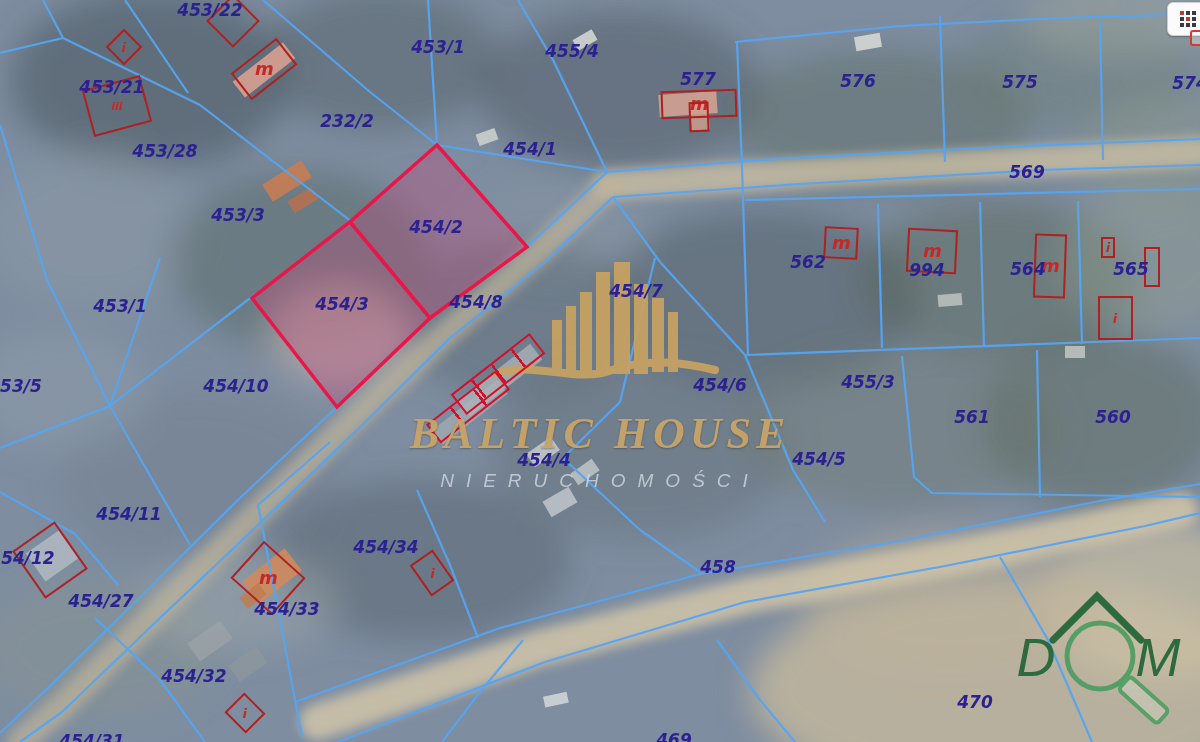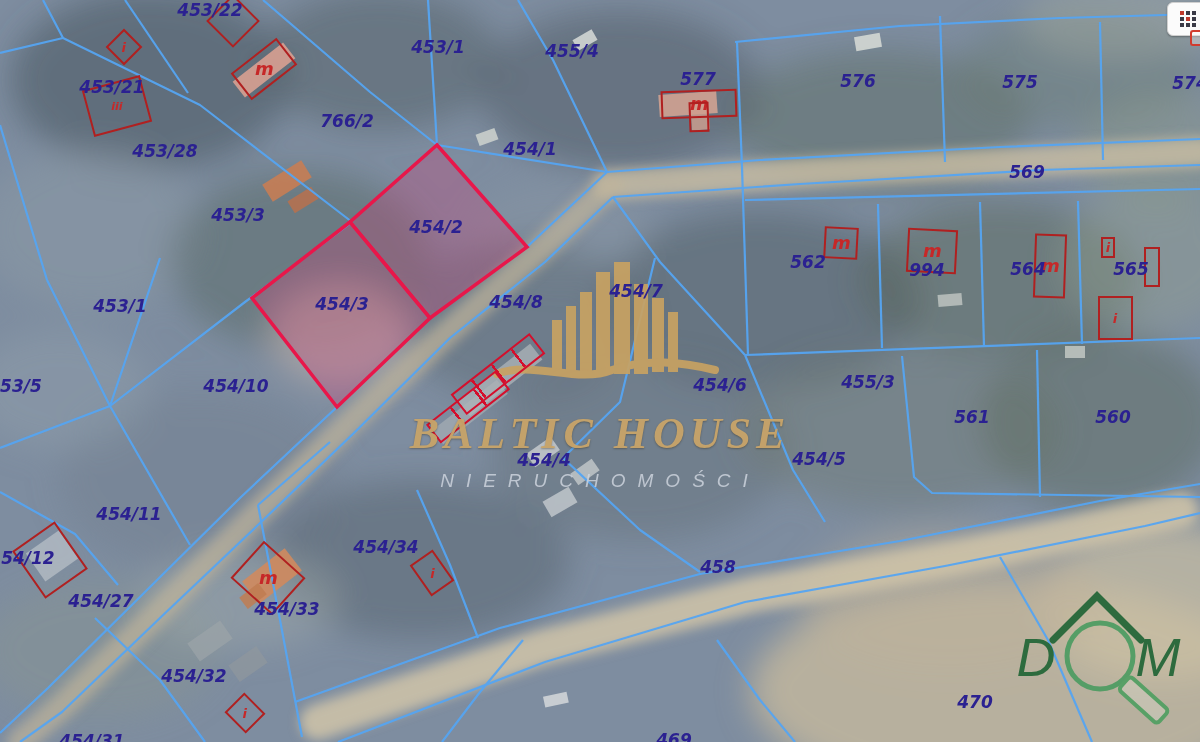--- a/index.html
+++ b/index.html
@@ -174,35 +174,35 @@
       <circle cx="1100" cy="656" r="33" stroke="#4f9c63" stroke-width="5" fill="none" opacity="0.95"></circle>
       <g transform="rotate(42 1128 686)">
         <rect x="1123" y="677" width="52" height="18" rx="4" stroke="#58a066" stroke-width="4" fill="rgba(232,238,232,0.25)"></rect>
       </g>
     </g>
   </svg>
 
   <div id="labels">
       <div class="plabel" style="left: 210px; top: 10px;">453/22</div>
       <div class="plabel" style="left: 112px; top: 87px;">453/21</div>
-      <div class="plabel" style="left: 347px; top: 121px;">766/2</div>
+      <div class="plabel" style="left: 347px; top: 121px;">232/2</div>
       <div class="plabel" style="left: 165px; top: 151px;">453/28</div>
       <div class="plabel" style="left: 438px; top: 47px;">453/1</div>
       <div class="plabel" style="left: 572px; top: 51px;">455/4</div>
       <div class="plabel" style="left: 698px; top: 79px;">577</div>
       <div class="plabel" style="left: 858px; top: 81px;">576</div>
       <div class="plabel" style="left: 1020px; top: 82px;">575</div>
       <div class="plabel" style="left: 1190px; top: 83px;">574</div>
       <div class="plabel" style="left: 1027px; top: 172px;">569</div>
       <div class="plabel" style="left: 530px; top: 149px;">454/1</div>
       <div class="plabel" style="left: 238px; top: 215px;">453/3</div>
       <div class="plabel" style="left: 436px; top: 227px;">454/2</div>
       <div class="plabel" style="left: 120px; top: 306px;">453/1</div>
       <div class="plabel" style="left: 342px; top: 304px;">454/3</div>
-      <div class="plabel" style="left: 476px; top: 302px; margin-left: 40px;">454/8</div>
+      <div class="plabel" style="left: 476px; top: 302px;">454/8</div>
       <div class="plabel" style="left: 636px; top: 291px;">454/7</div>
       <div class="plabel" style="left: 808px; top: 262px;">562</div>
       <div class="plabel" style="left: 927px; top: 270px;">994</div>
       <div class="plabel" style="left: 1028px; top: 269px;">564</div>
       <div class="plabel" style="left: 1131px; top: 269px;">565</div>
       <div class="plabel" style="left: 15px; top: 386px;">453/5</div>
       <div class="plabel" style="left: 236px; top: 386px;">454/10</div>
       <div class="plabel" style="left: 720px; top: 385px;">454/6</div>
       <div class="plabel" style="left: 868px; top: 382px;">455/3</div>
       <div class="plabel" style="left: 972px; top: 417px;">561</div>

